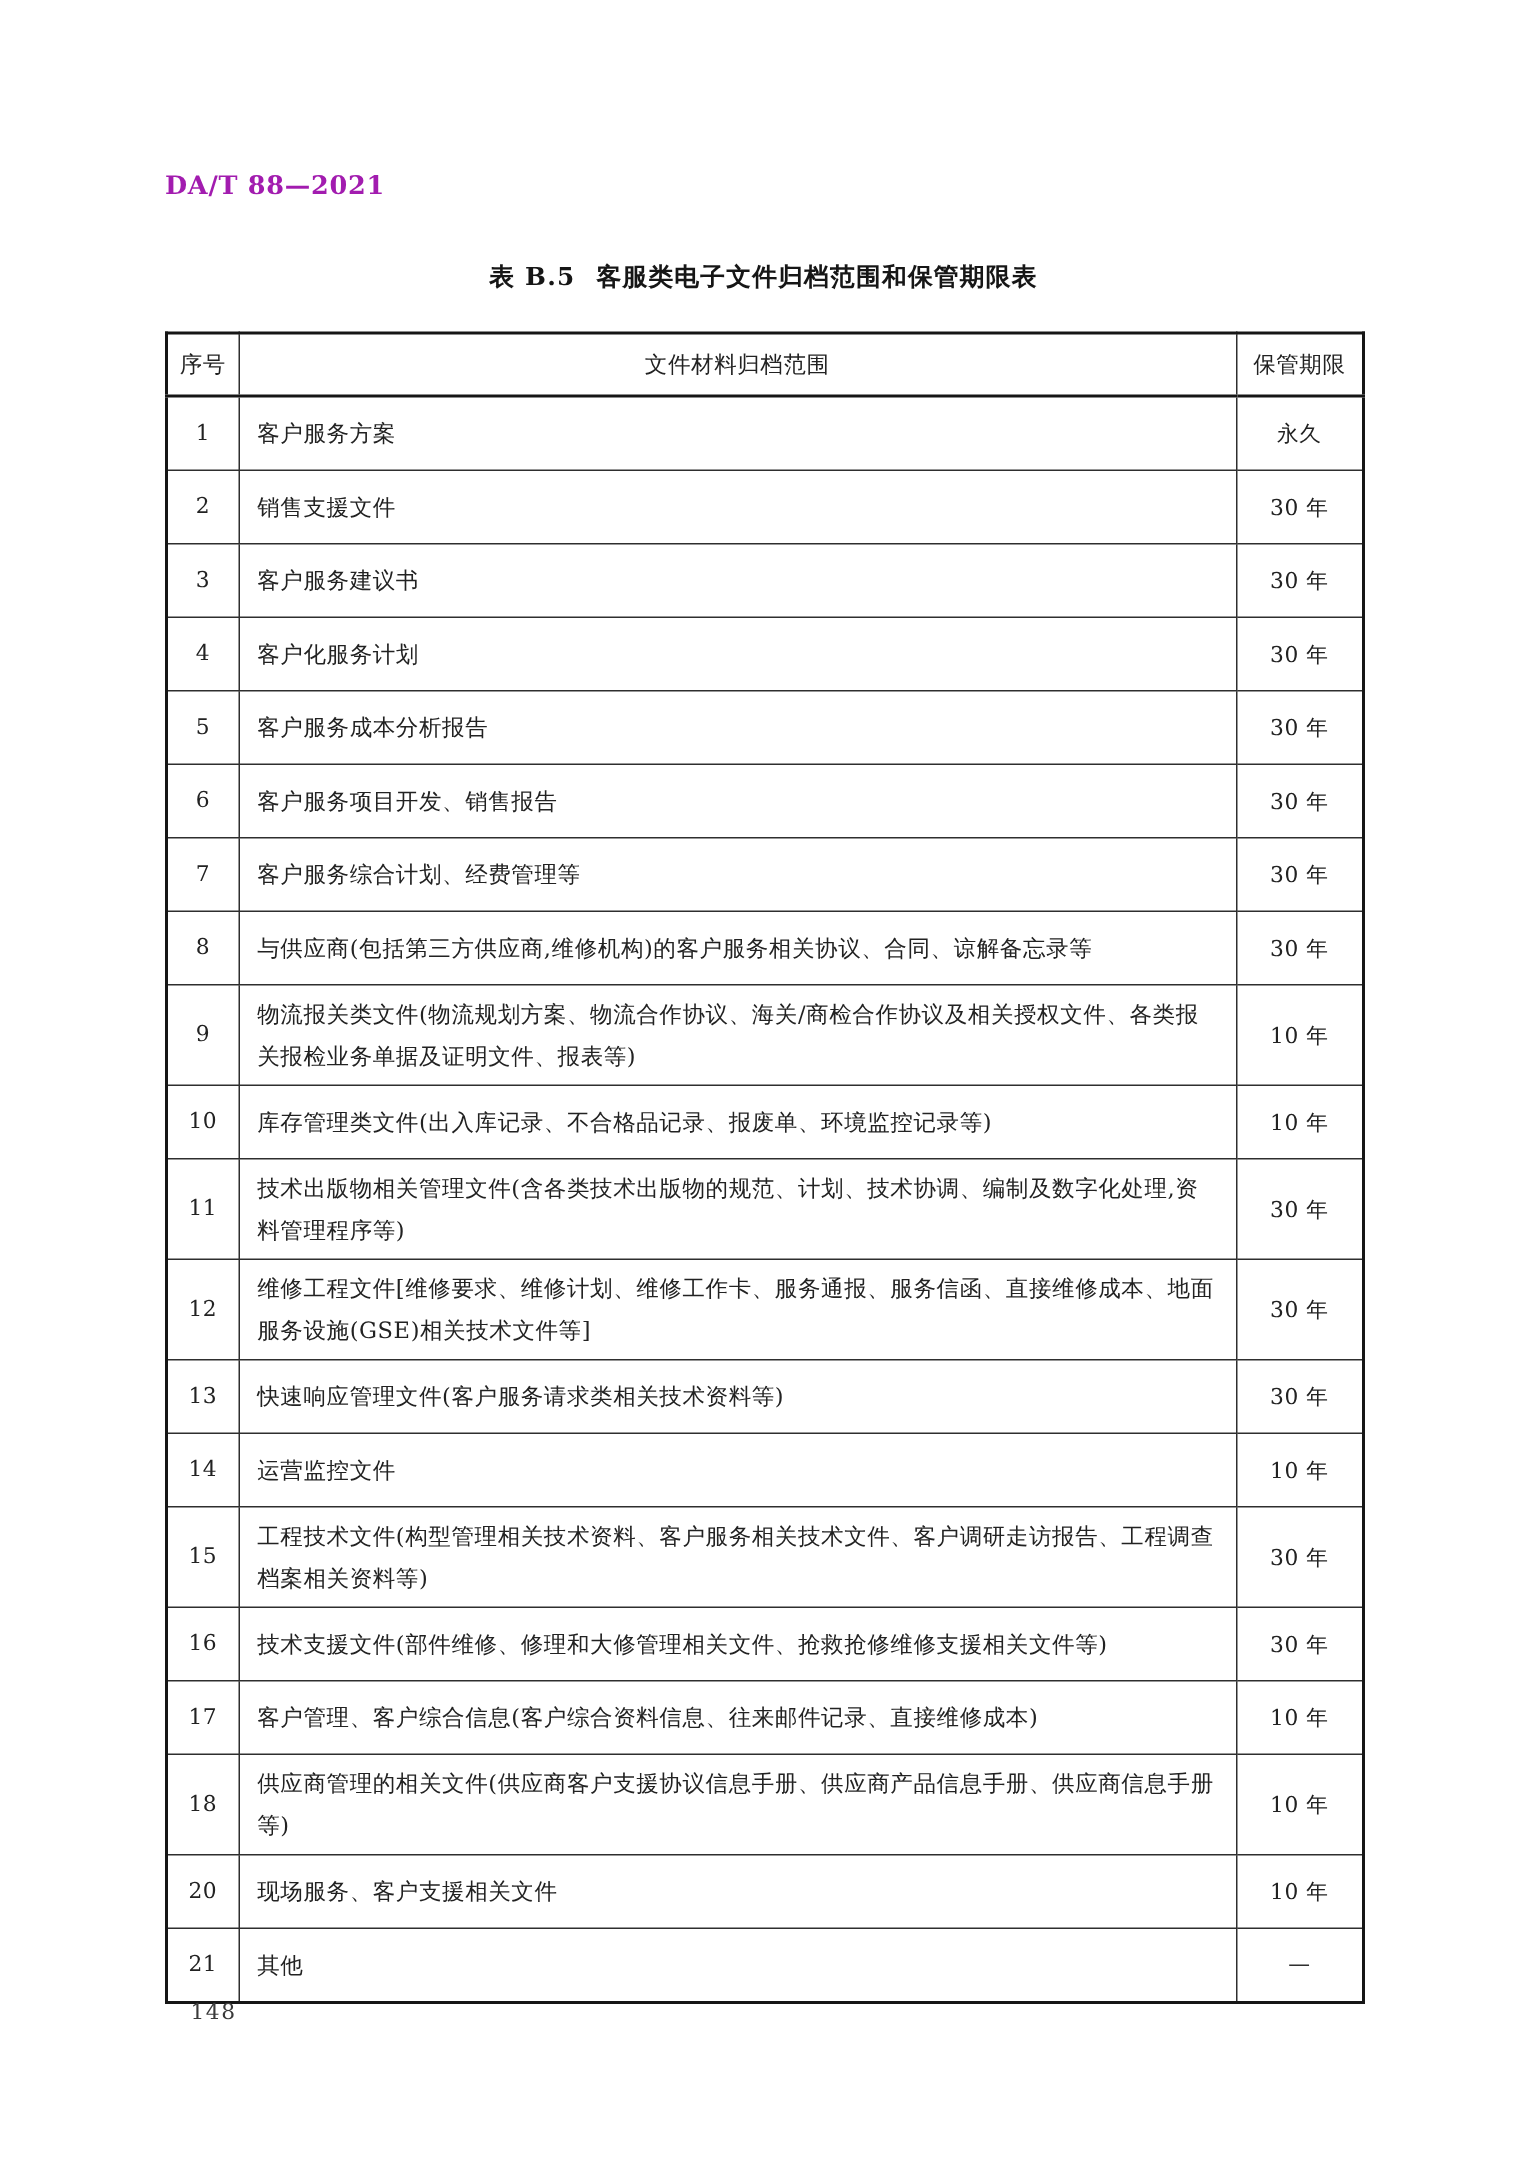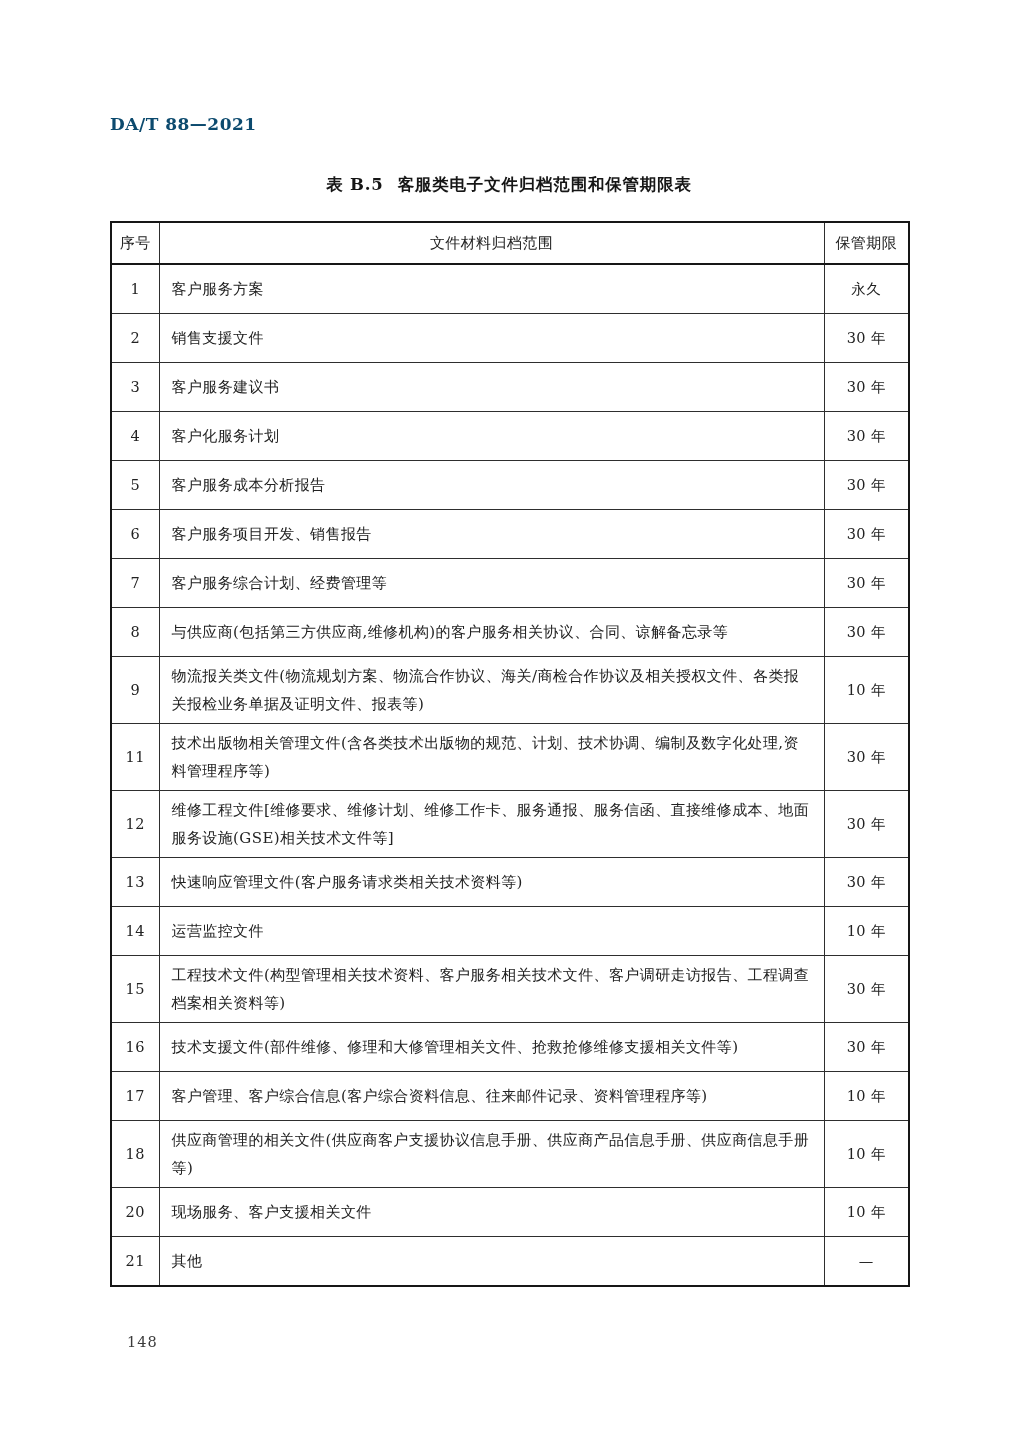--- a/index.html
+++ b/index.html
@@ -16,21 +16,21 @@
     color: #1f1f1f;
     overflow: hidden;
   }
   .doc-header {
     position: absolute;
     left: 110px;
     top: 114px;
     font-size: 17px;
     font-weight: bold;
     letter-spacing: 0.5px;
-    color: #0c4a6e;
+    color: #a21caf;
   }
   .table-title {
     position: absolute;
     left: 110px;
     top: 174px;
     width: 798px;
     text-align: center;
     font-size: 16.5px;
     font-weight: bold;
     color: #161616;
@@ -156,20 +156,25 @@
       <tr class="single">
         <td class="cell-no">8</td>
         <td class="cell-scope">与供应商(包括第三方供应商,维修机构)的客户服务相关协议、合同、谅解备忘录等</td>
         <td class="cell-period">30 年</td>
       </tr>
       <tr>
         <td class="cell-no">9</td>
         <td class="cell-scope">物流报关类文件(物流规划方案、物流合作协议、海关/商检合作协议及相关授权文件、各类报关报检业务单据及证明文件、报表等)</td>
         <td class="cell-period">10 年</td>
       </tr>
+      <tr class="single">
+        <td class="cell-no">10</td>
+        <td class="cell-scope">库存管理类文件(出入库记录、不合格品记录、报废单、环境监控记录等)</td>
+        <td class="cell-period">10 年</td>
+      </tr>
       <tr>
         <td class="cell-no">11</td>
         <td class="cell-scope">技术出版物相关管理文件(含各类技术出版物的规范、计划、技术协调、编制及数字化处理,资料管理程序等)</td>
         <td class="cell-period">30 年</td>
       </tr>
       <tr>
         <td class="cell-no">12</td>
         <td class="cell-scope">维修工程文件[维修要求、维修计划、维修工作卡、服务通报、服务信函、直接维修成本、地面服务设施(GSE)相关技术文件等]</td>
         <td class="cell-period">30 年</td>
       </tr>
@@ -188,21 +193,21 @@
         <td class="cell-scope">工程技术文件(构型管理相关技术资料、客户服务相关技术文件、客户调研走访报告、工程调查档案相关资料等)</td>
         <td class="cell-period">30 年</td>
       </tr>
       <tr class="single">
         <td class="cell-no">16</td>
         <td class="cell-scope">技术支援文件(部件维修、修理和大修管理相关文件、抢救抢修维修支援相关文件等)</td>
         <td class="cell-period">30 年</td>
       </tr>
       <tr class="single">
         <td class="cell-no">17</td>
-        <td class="cell-scope">客户管理、客户综合信息(客户综合资料信息、往来邮件记录、资料管理程序等)</td>
+        <td class="cell-scope">客户管理、客户综合信息(客户综合资料信息、往来邮件记录、直接维修成本)</td>
         <td class="cell-period">10 年</td>
       </tr>
       <tr>
         <td class="cell-no">18</td>
         <td class="cell-scope">供应商管理的相关文件(供应商客户支援协议信息手册、供应商产品信息手册、供应商信息手册等)</td>
         <td class="cell-period">10 年</td>
       </tr>
       <tr class="single">
         <td class="cell-no">20</td>
         <td class="cell-scope">现场服务、客户支援相关文件</td>

